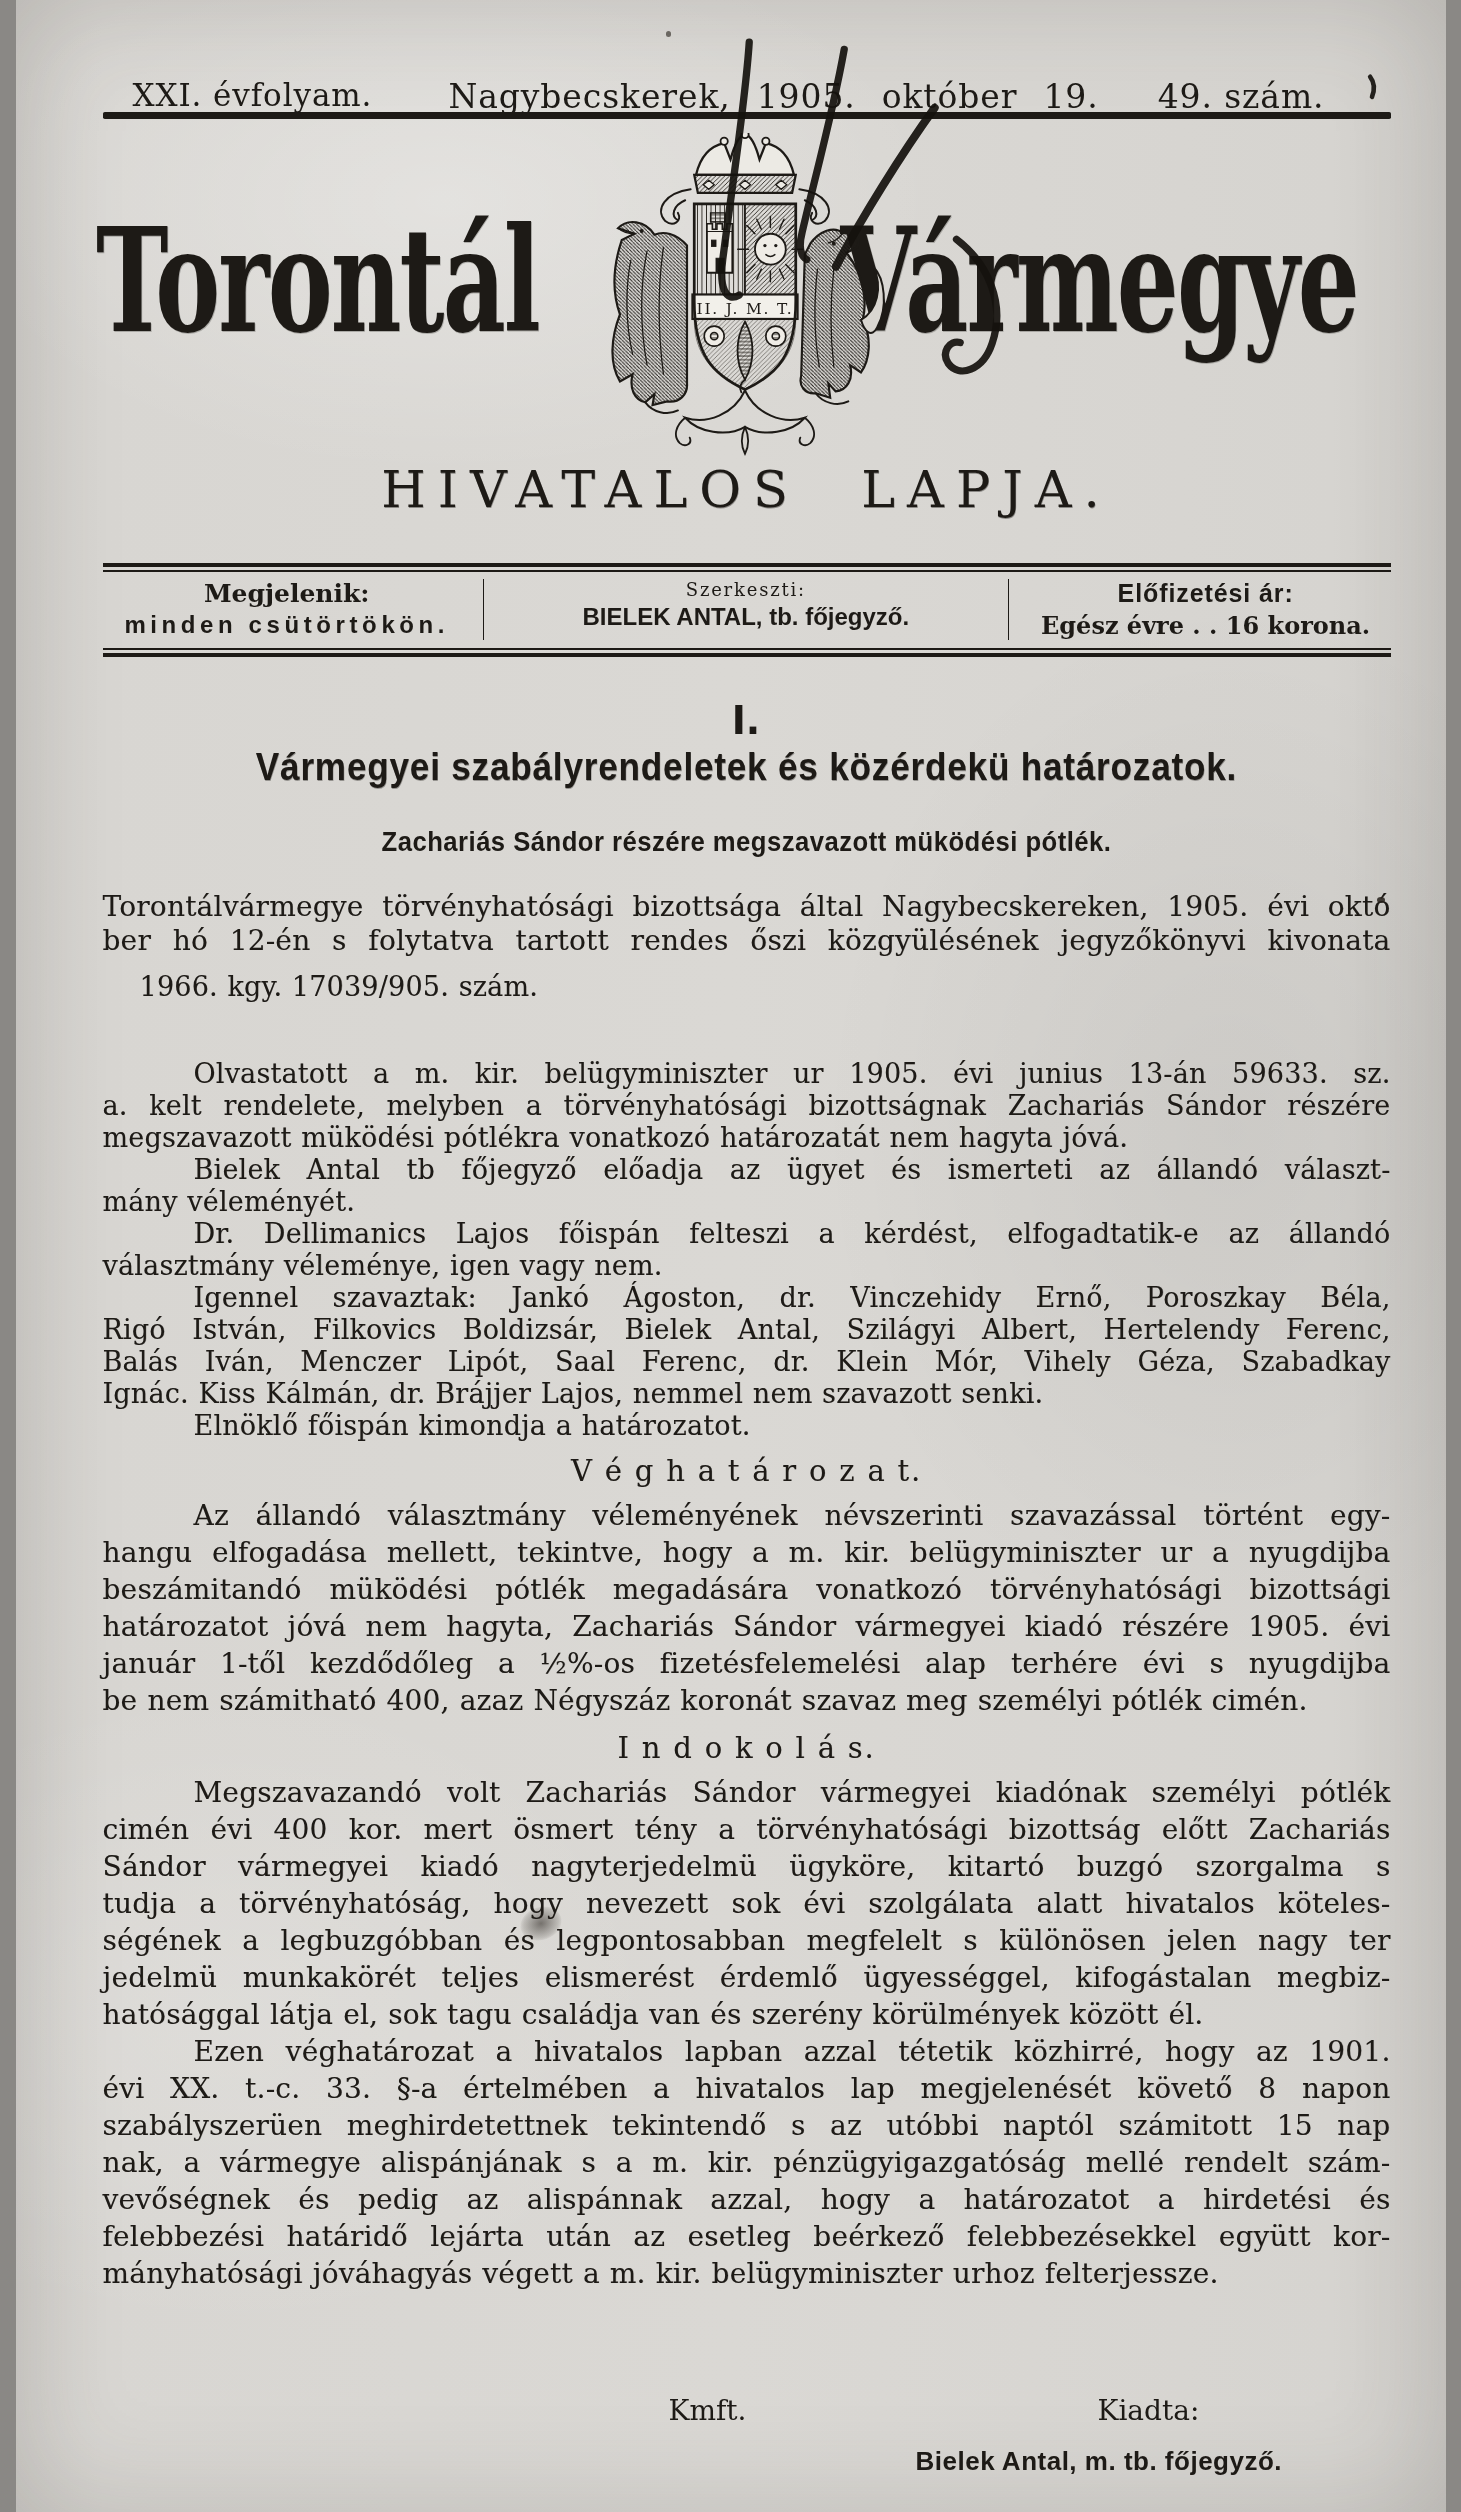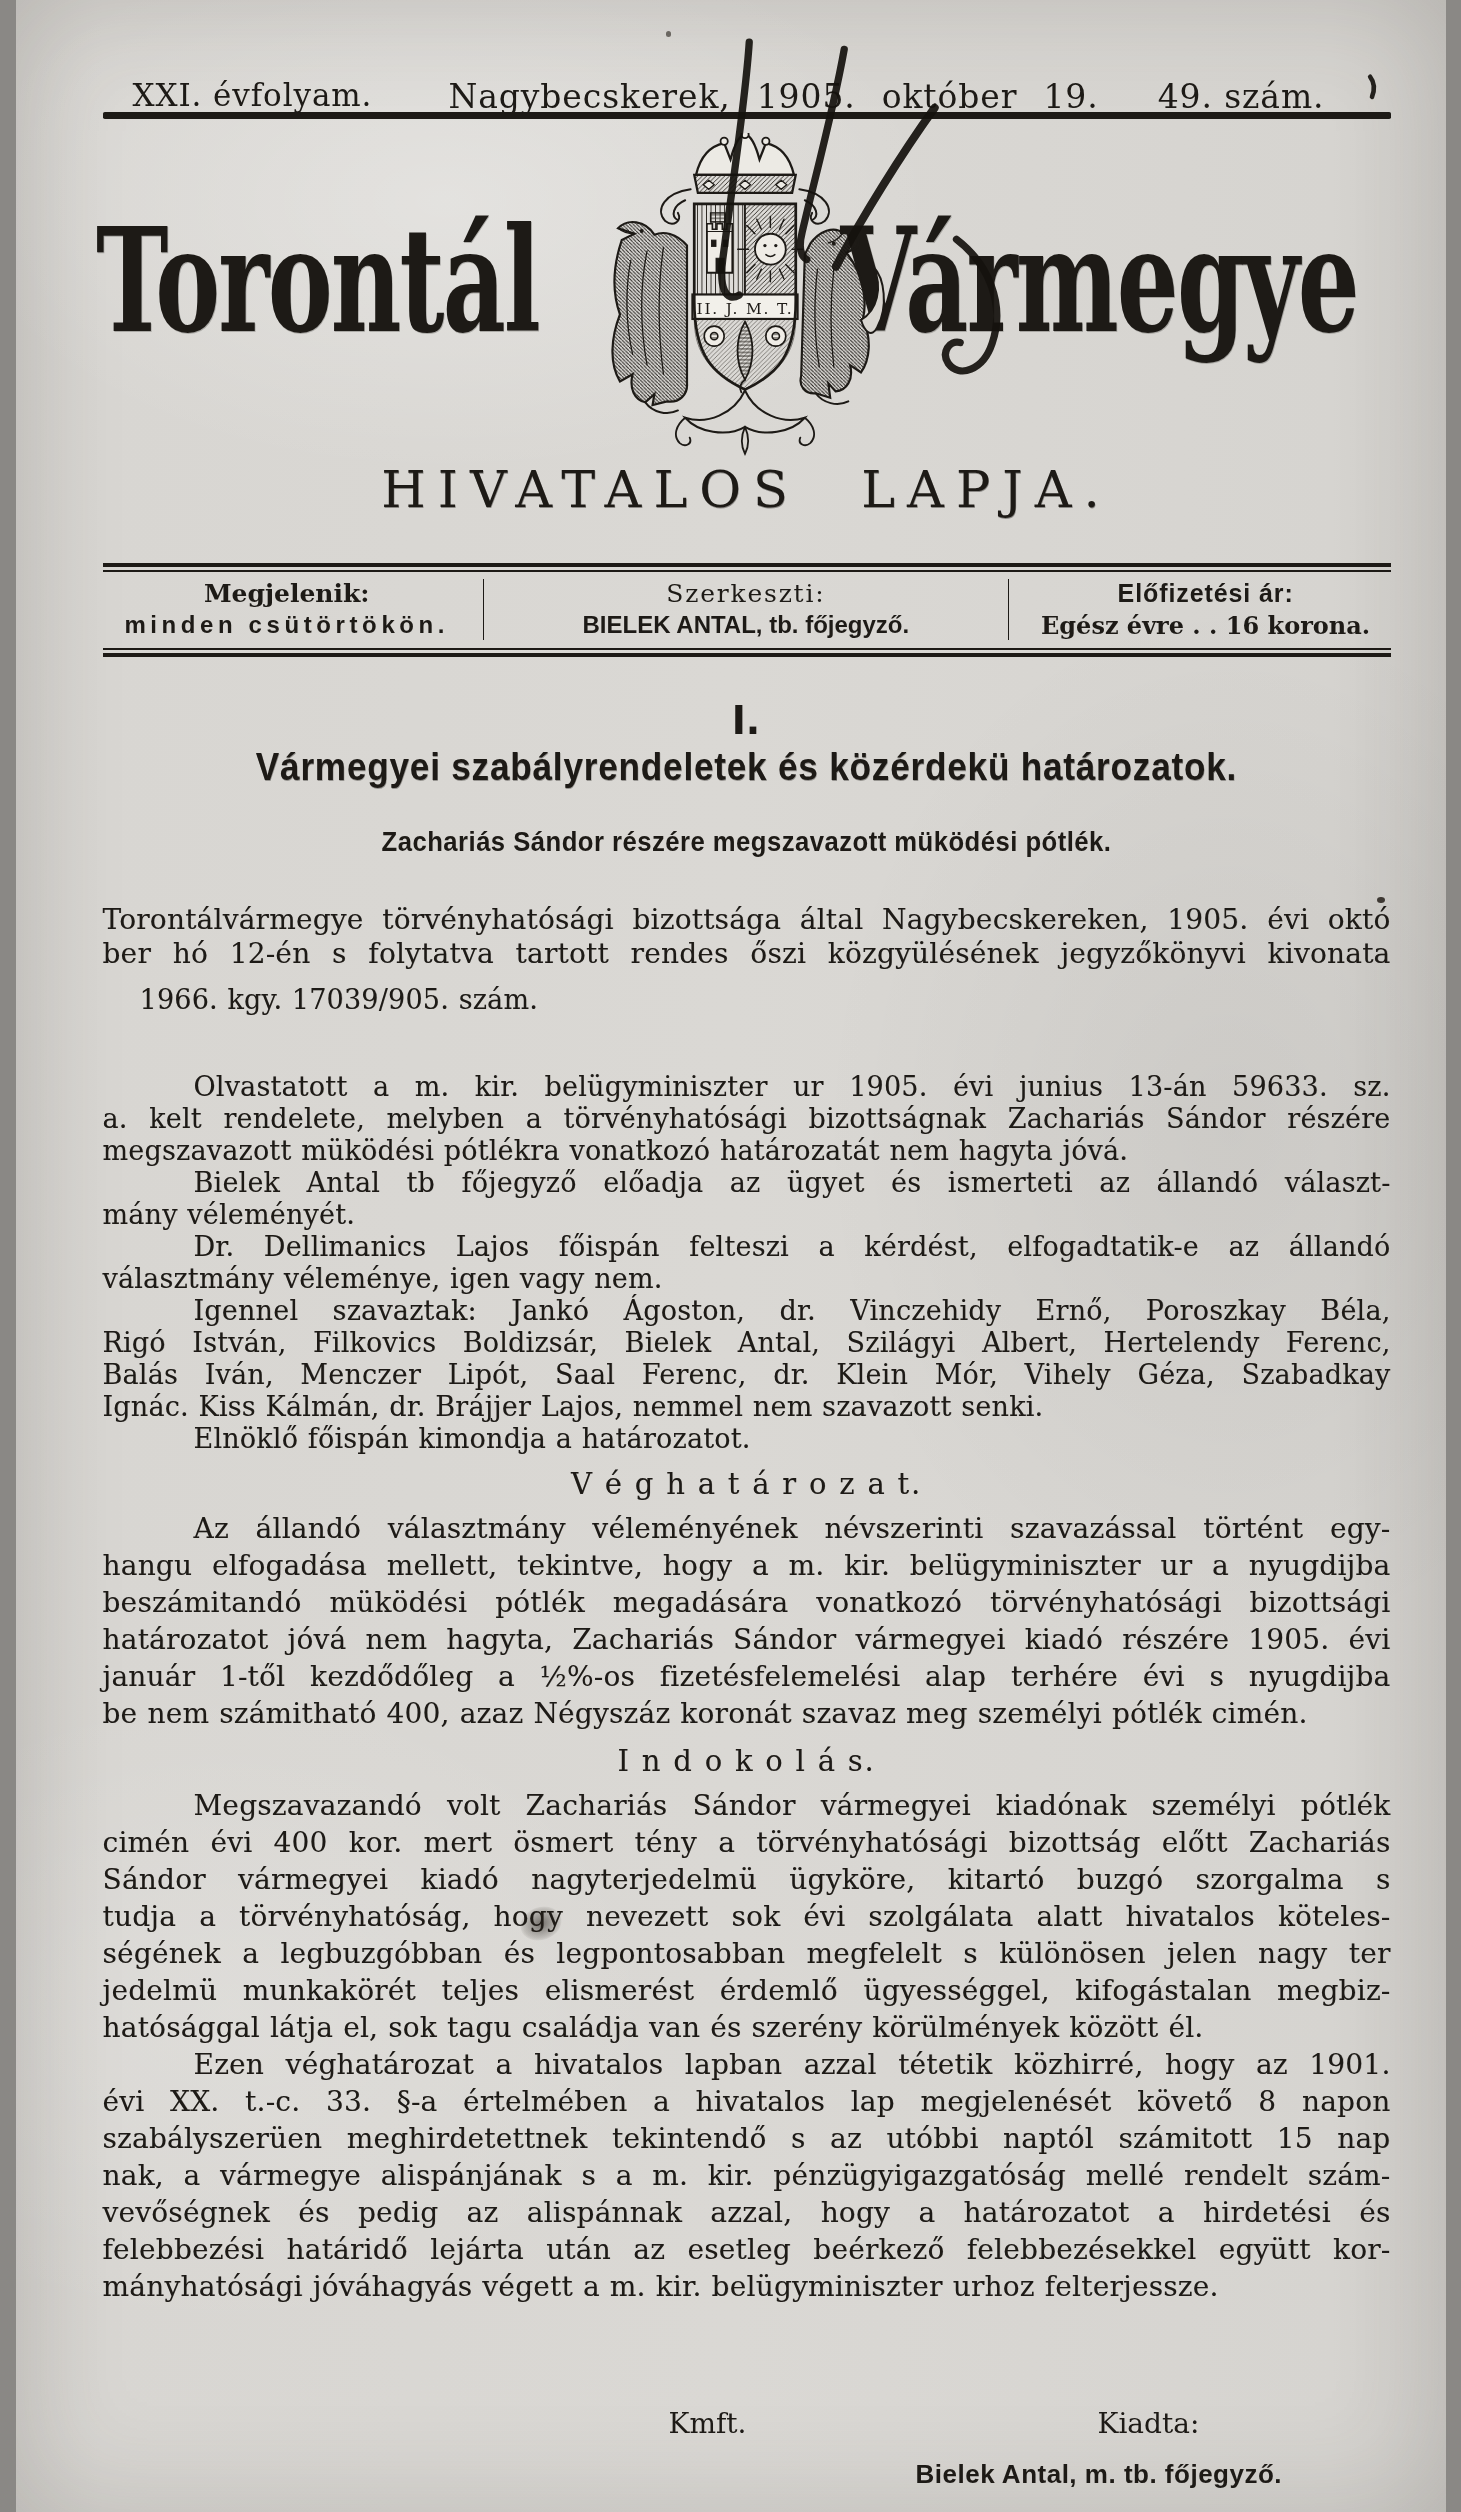--- a/index.html
+++ b/index.html
@@ -55,40 +55,40 @@
   .rule-heavy{height:3.7px;background:#1d1a16;}
   .rule-thin{height:1.8px;background:#1d1a16;}
   .info-table .rt-top{margin-top:3.7px;}
   .info-table .rt-bottom{margin-bottom:2.7px;}
   .cells{display:flex;align-items:stretch;padding:6.4px 0 8.2px;gap:12px;}
   .cell{text-align:center;}
   .cell-1{width:29.2%;}
   .cell-2{width:41.5%;border-left:1.8px solid #1d1a16;border-right:1.8px solid #1d1a16;}
   .cell-3{width:29.3%;}
   .cell .r1{font-size:25px;font-weight:bold;margin-bottom:3.7px;}
-  .cell-2 .r1{font-weight:normal;font-size:25px;letter-spacing:1.8px;}
+  .cell-2 .r1{font-weight:normal;font-size:18px;letter-spacing:1.8px;}
   .cell .r2{font-size:24px;}
   .c1r2{font-family:"Liberation Sans", sans-serif;font-weight:bold;letter-spacing:4.6px;font-size:21px;}
   .c2r2{font-family:"Liberation Sans", sans-serif;font-weight:bold;font-size:25px;}
   .c3r1{font-family:"Liberation Sans", sans-serif;font-weight:bold;font-size:22px;letter-spacing:0.9px;}
   .c3r2{font-weight:bold;font-size:25px;}
 
   
   .sec-num{top:698px;left:0;width:1461px;text-align:center;
     font-family:"DejaVu Sans", sans-serif;font-weight:bold;font-size:38px;transform:scaleY(1.05);}
   .sec-title{top:745px;left:0;width:1461px;text-align:center;
     font-family:"Liberation Sans", sans-serif;font-weight:bold;font-size:39px;
     transform:scaleX(.90);letter-spacing:0.9px;white-space:nowrap;
     text-shadow:0.5px 0.5px 0 rgba(20,18,14,.35);}
   .sec-sub{top:827px;left:0;width:1461px;text-align:center;
     font-family:"Liberation Sans", sans-serif;font-weight:bold;font-size:27px;
     transform:scaleX(.95);letter-spacing:0.5px;white-space:nowrap;}
 
   
-  .article{left:87px;top:890px;width:1288px;margin-top:13px;}
+  .article{left:87px;top:890px;width:1288px;}
   .para{margin:0;}
   .line{letter-spacing:0.2px;word-spacing:0.9px;text-shadow:0.3px 0.3px 0 rgba(30,26,22,.3);}
   .p37 .line{font-size:28px;line-height:34px;}
   .p35 .line{font-size:27px;line-height:32px;}
   .p40 .line{font-size:28px;line-height:37px;}
   .just{text-align:justify;text-align-last:justify;}
   .last{text-align:left;}
   .gap-sm{margin-top:12.8px;}
   .gap-lg{margin-top:55px;}
   .gap-md{margin-top:7.3px;}

